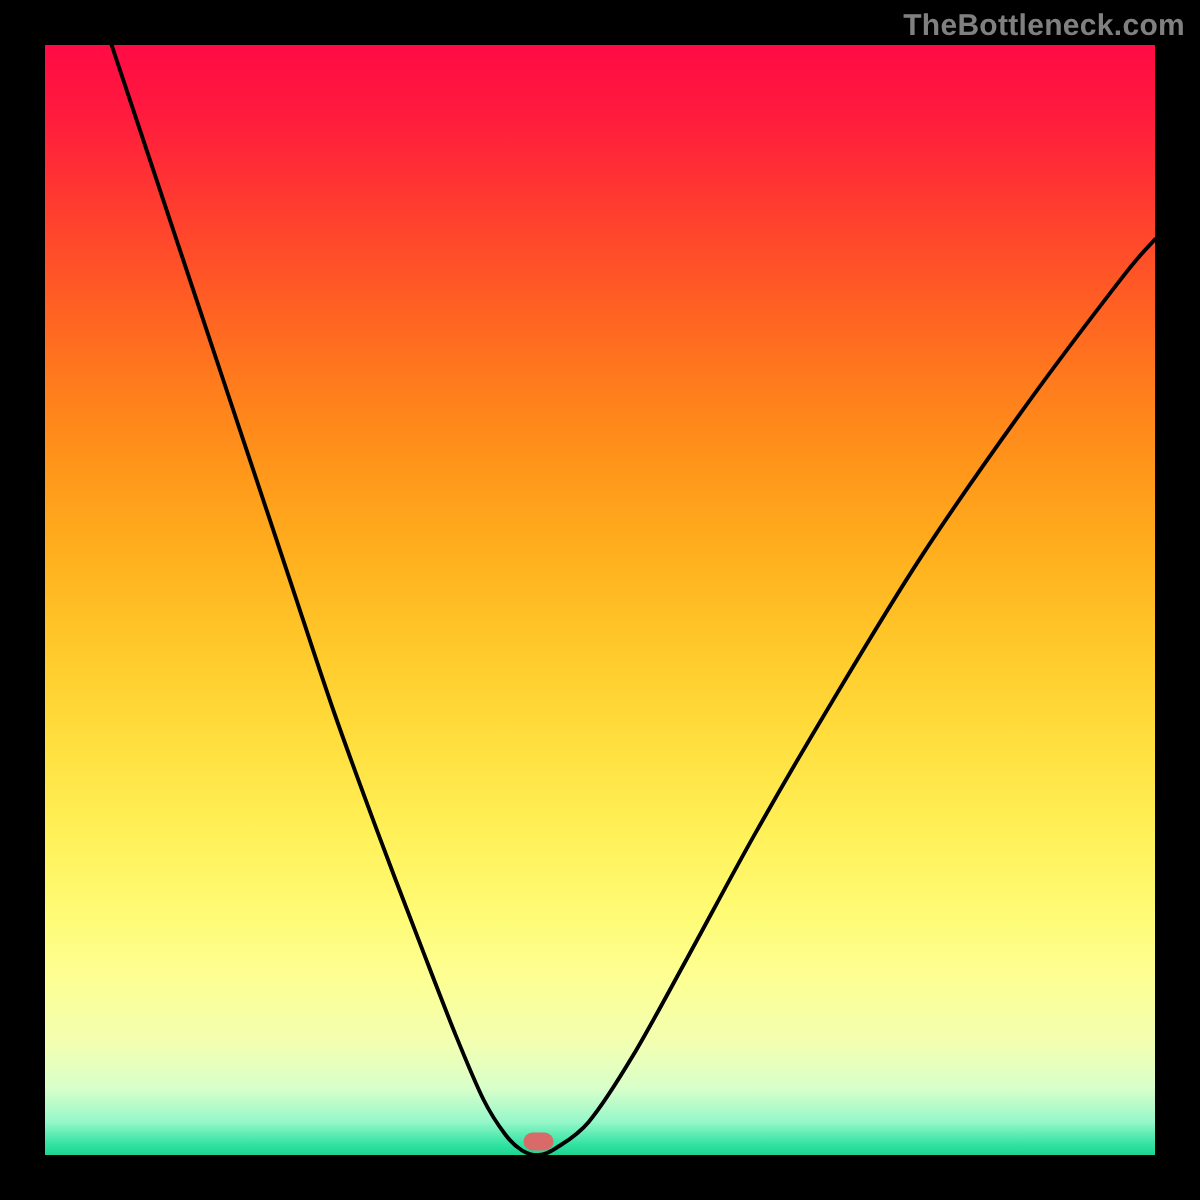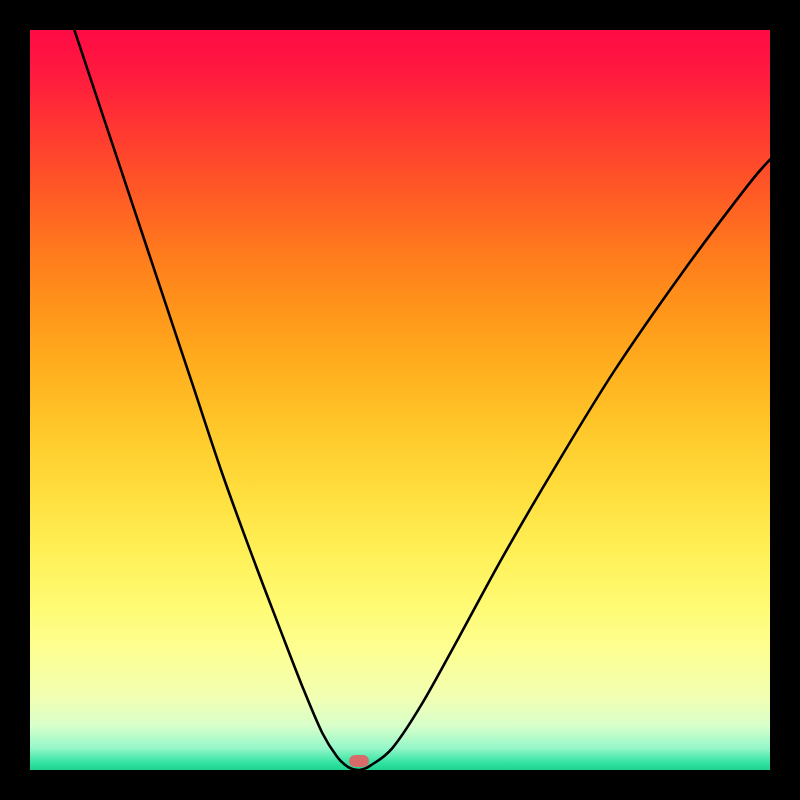--- a/index.html
+++ b/index.html
@@ -57,13 +57,14 @@
 </head>
 <body>
 
 <div class="frame">
   <div class="plot">
     <svg class="curve" viewBox="0 0 740 740" preserveAspectRatio="none">
       <path id="curve-path" d="M 44.40 0.00 C 49.14 14.21, 64.53 60.38, 74.00 88.80 C 83.47 117.22, 94.13 149.18, 103.60 177.60 C 113.07 206.02, 123.73 237.98, 133.20 266.40 C 142.67 294.82, 153.33 326.78, 162.80 355.20 C 172.27 383.62, 182.93 416.77, 192.40 444.00 C 201.87 471.23, 212.53 499.94, 222.00 525.40 C 231.47 550.86, 243.31 581.55, 251.60 603.10 C 259.89 624.65, 267.29 644.10, 273.80 660.08 C 280.31 676.06, 286.97 692.34, 292.30 703.00 C 297.63 713.66, 302.96 721.23, 307.10 726.68 C 311.24 732.13, 314.65 734.91, 318.20 737.04 C 321.75 739.17, 325.75 740.24, 329.30 740.00 C 332.85 739.76, 335.07 739.11, 340.40 735.56 C 345.73 732.01, 354.31 727.75, 362.60 717.80 C 370.89 707.85, 381.54 691.16, 392.20 673.40 C 402.86 655.64, 416.18 630.48, 429.20 606.80 C 442.22 583.12, 458.21 552.63, 473.60 525.40 C 488.99 498.17, 507.64 466.20, 525.40 436.60 C 543.16 407.00, 564.47 371.18, 584.60 340.40 C 604.73 309.62, 629.89 273.80, 651.20 244.20 C 672.51 214.60, 703.59 173.75, 717.80 155.40 C 732.01 137.05, 736.45 133.64, 740.00 129.50" fill="none" stroke="#000" stroke-width="2.6" stroke-linecap="round" stroke-linejoin="round"></path>
     </svg>
     <div class="marker" id="min-marker" style="left: 319.3px; top: 725.12px;"></div>
   </div>
+  <div class="watermark">TheBottleneck.com</div>
 </div>
 
 </body></html>

